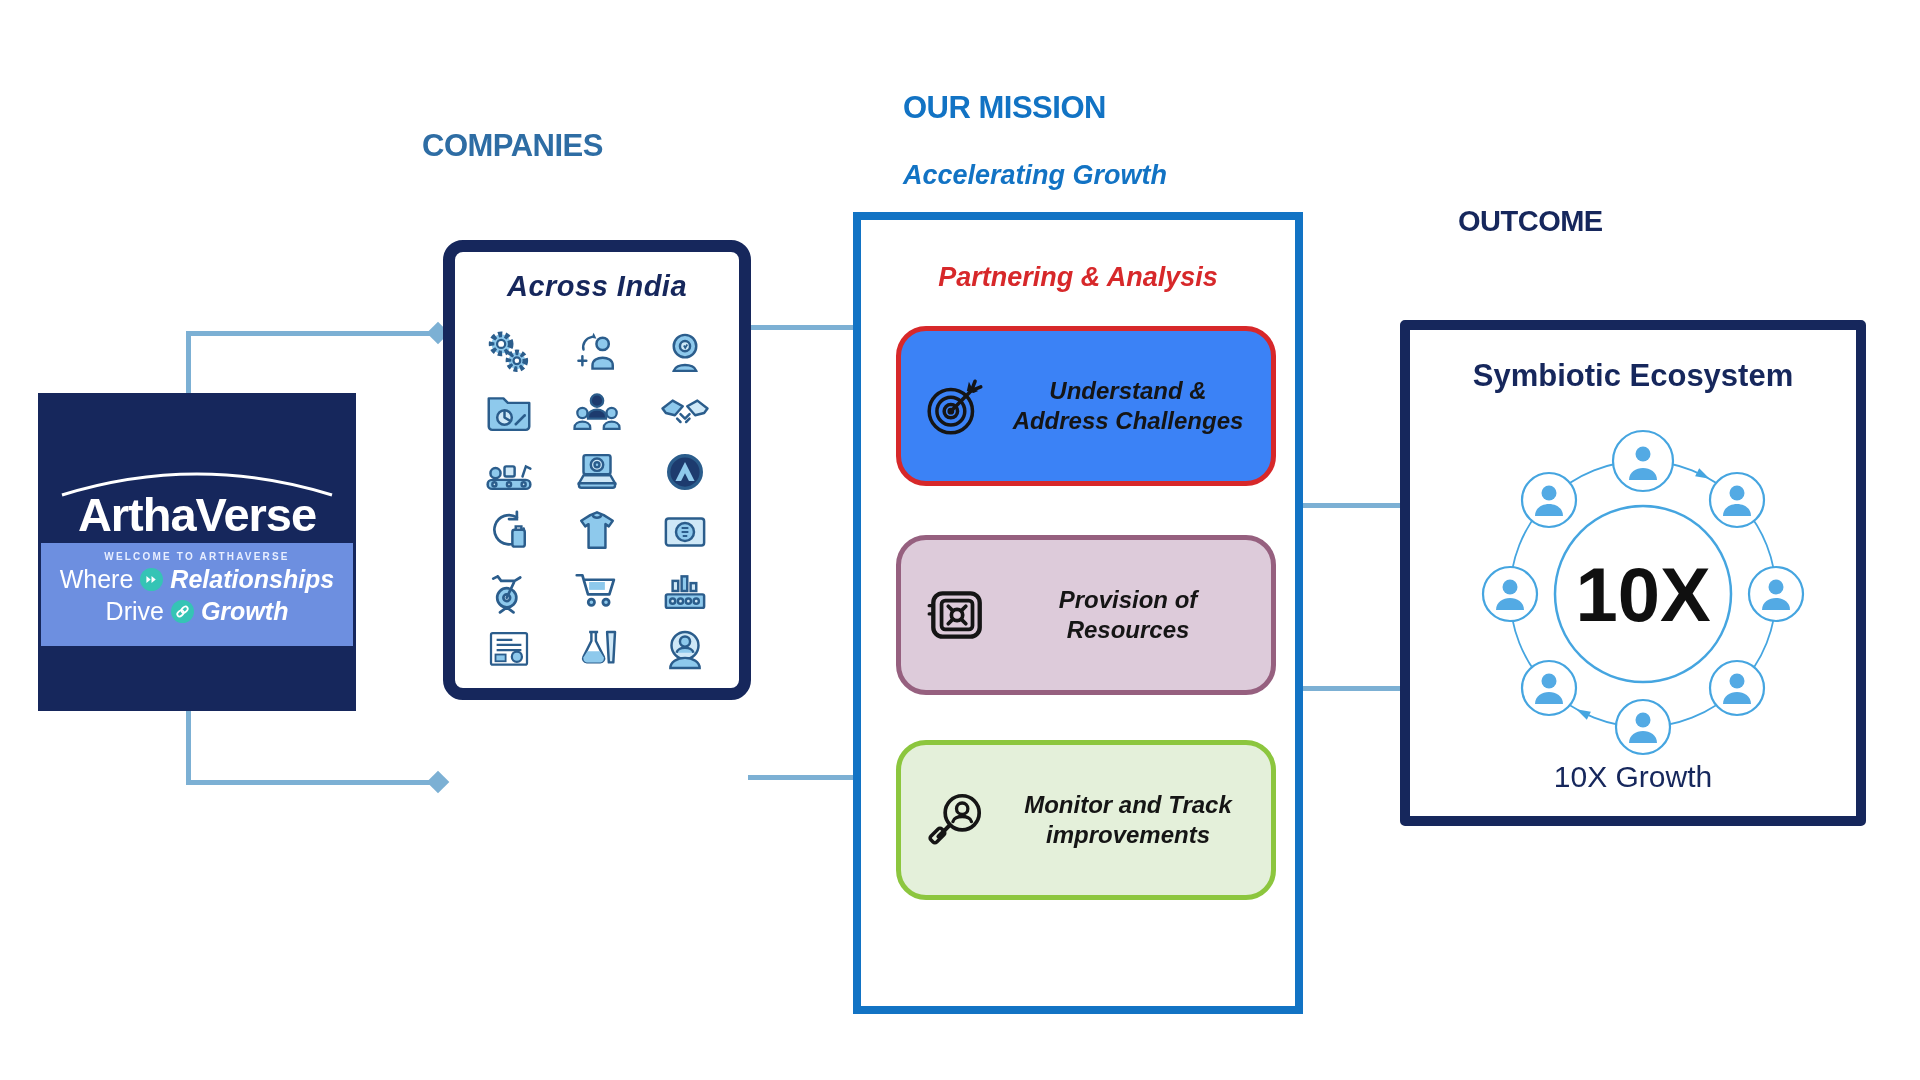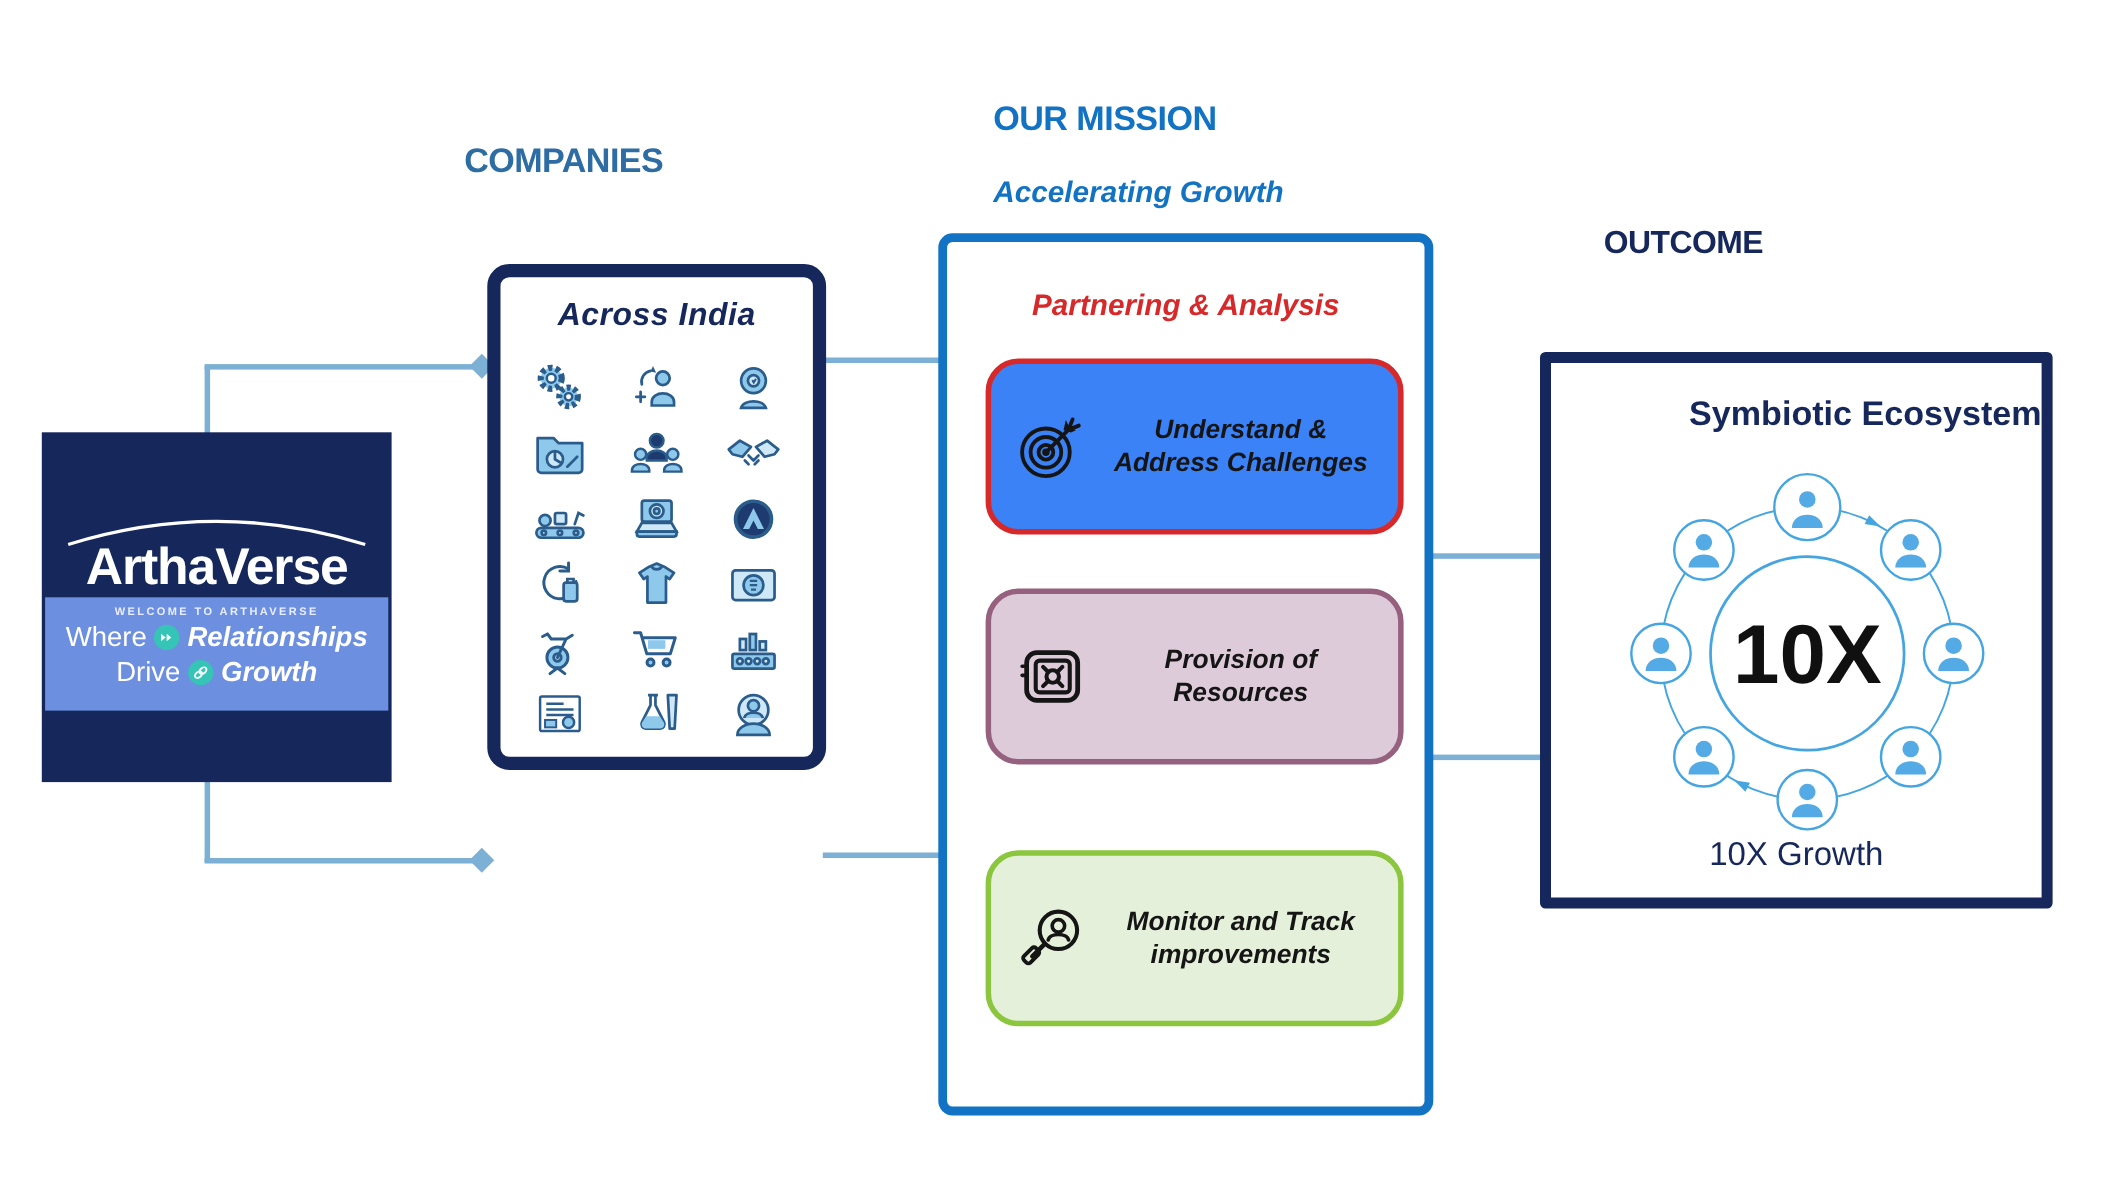--- a/index.html
+++ b/index.html
@@ -45,37 +45,37 @@
     border:12px solid var(--navy);border-radius:20px;}
   .onb-sub{margin-top:18px;text-align:center;font-size:29px;font-weight:700;font-style:italic;
     color:var(--navy);letter-spacing:0.5px;}
   .icon-grid{position:absolute;left:10px;right:10px;top:72px;bottom:8px;display:grid;
     grid-template-columns:repeat(3,1fr);grid-template-rows:repeat(6,1fr);place-items:center;}
   .icon-cell{width:56px;height:56px;display:flex;align-items:center;justify-content:center;}
   .icon-cell svg{width:54px;height:54px;}
 
   
   .mis-box{position:absolute;left:853px;top:212px;width:450px;height:802px;background:#fff;
-    border:8px solid var(--bright-blue);border-radius:13px;}
+    border:8px solid var(--bright-blue);border-radius:0;}
   .mis-heading{margin-top:42px;text-align:center;font-size:27px;font-weight:700;font-style:italic;
     color:var(--red);}
   .mission-card{position:absolute;left:35px;width:380px;height:160px;border:5px solid;
     border-radius:30px;display:flex;align-items:center;gap:12px;padding:0 16px 0 22px;}
   .mission-card:nth-of-type(1){top:106px;}
   .mission-card:nth-of-type(2){top:315px;}
-  .mission-card:nth-of-type(3){top:553px;}
+  .mission-card:nth-of-type(3){top:520px;}
   .card-icon{flex:none;width:66px;height:66px;}
   .card-icon svg{width:66px;height:66px;}
   .card-label{flex:1;text-align:center;font-size:24px;font-weight:700;font-style:italic;
     color:var(--ink);line-height:1.25;}
 
   
   .out-box{position:absolute;left:1400px;top:320px;width:466px;height:506px;background:#fff;
     border:10px solid var(--navy);border-radius:5px;}
-  .out-heading{margin-top:28px;text-align:right;font-size:31px;font-weight:700;color:var(--navy);}
+  .out-heading{margin-top:28px;text-align:center;font-size:31px;font-weight:700;color:var(--navy);}
   .eco-svg{position:absolute;left:38px;top:96px;}
   .out-caption{position:absolute;left:0;width:100%;top:430px;text-align:center;
     font-size:30px;font-weight:400;color:var(--navy);}
 </style>
 </head>
 <body>
 
 <div class="stage">
 
   <div class="conn" style="left:186px;top:333px;width:5px;height:62px;"></div>

